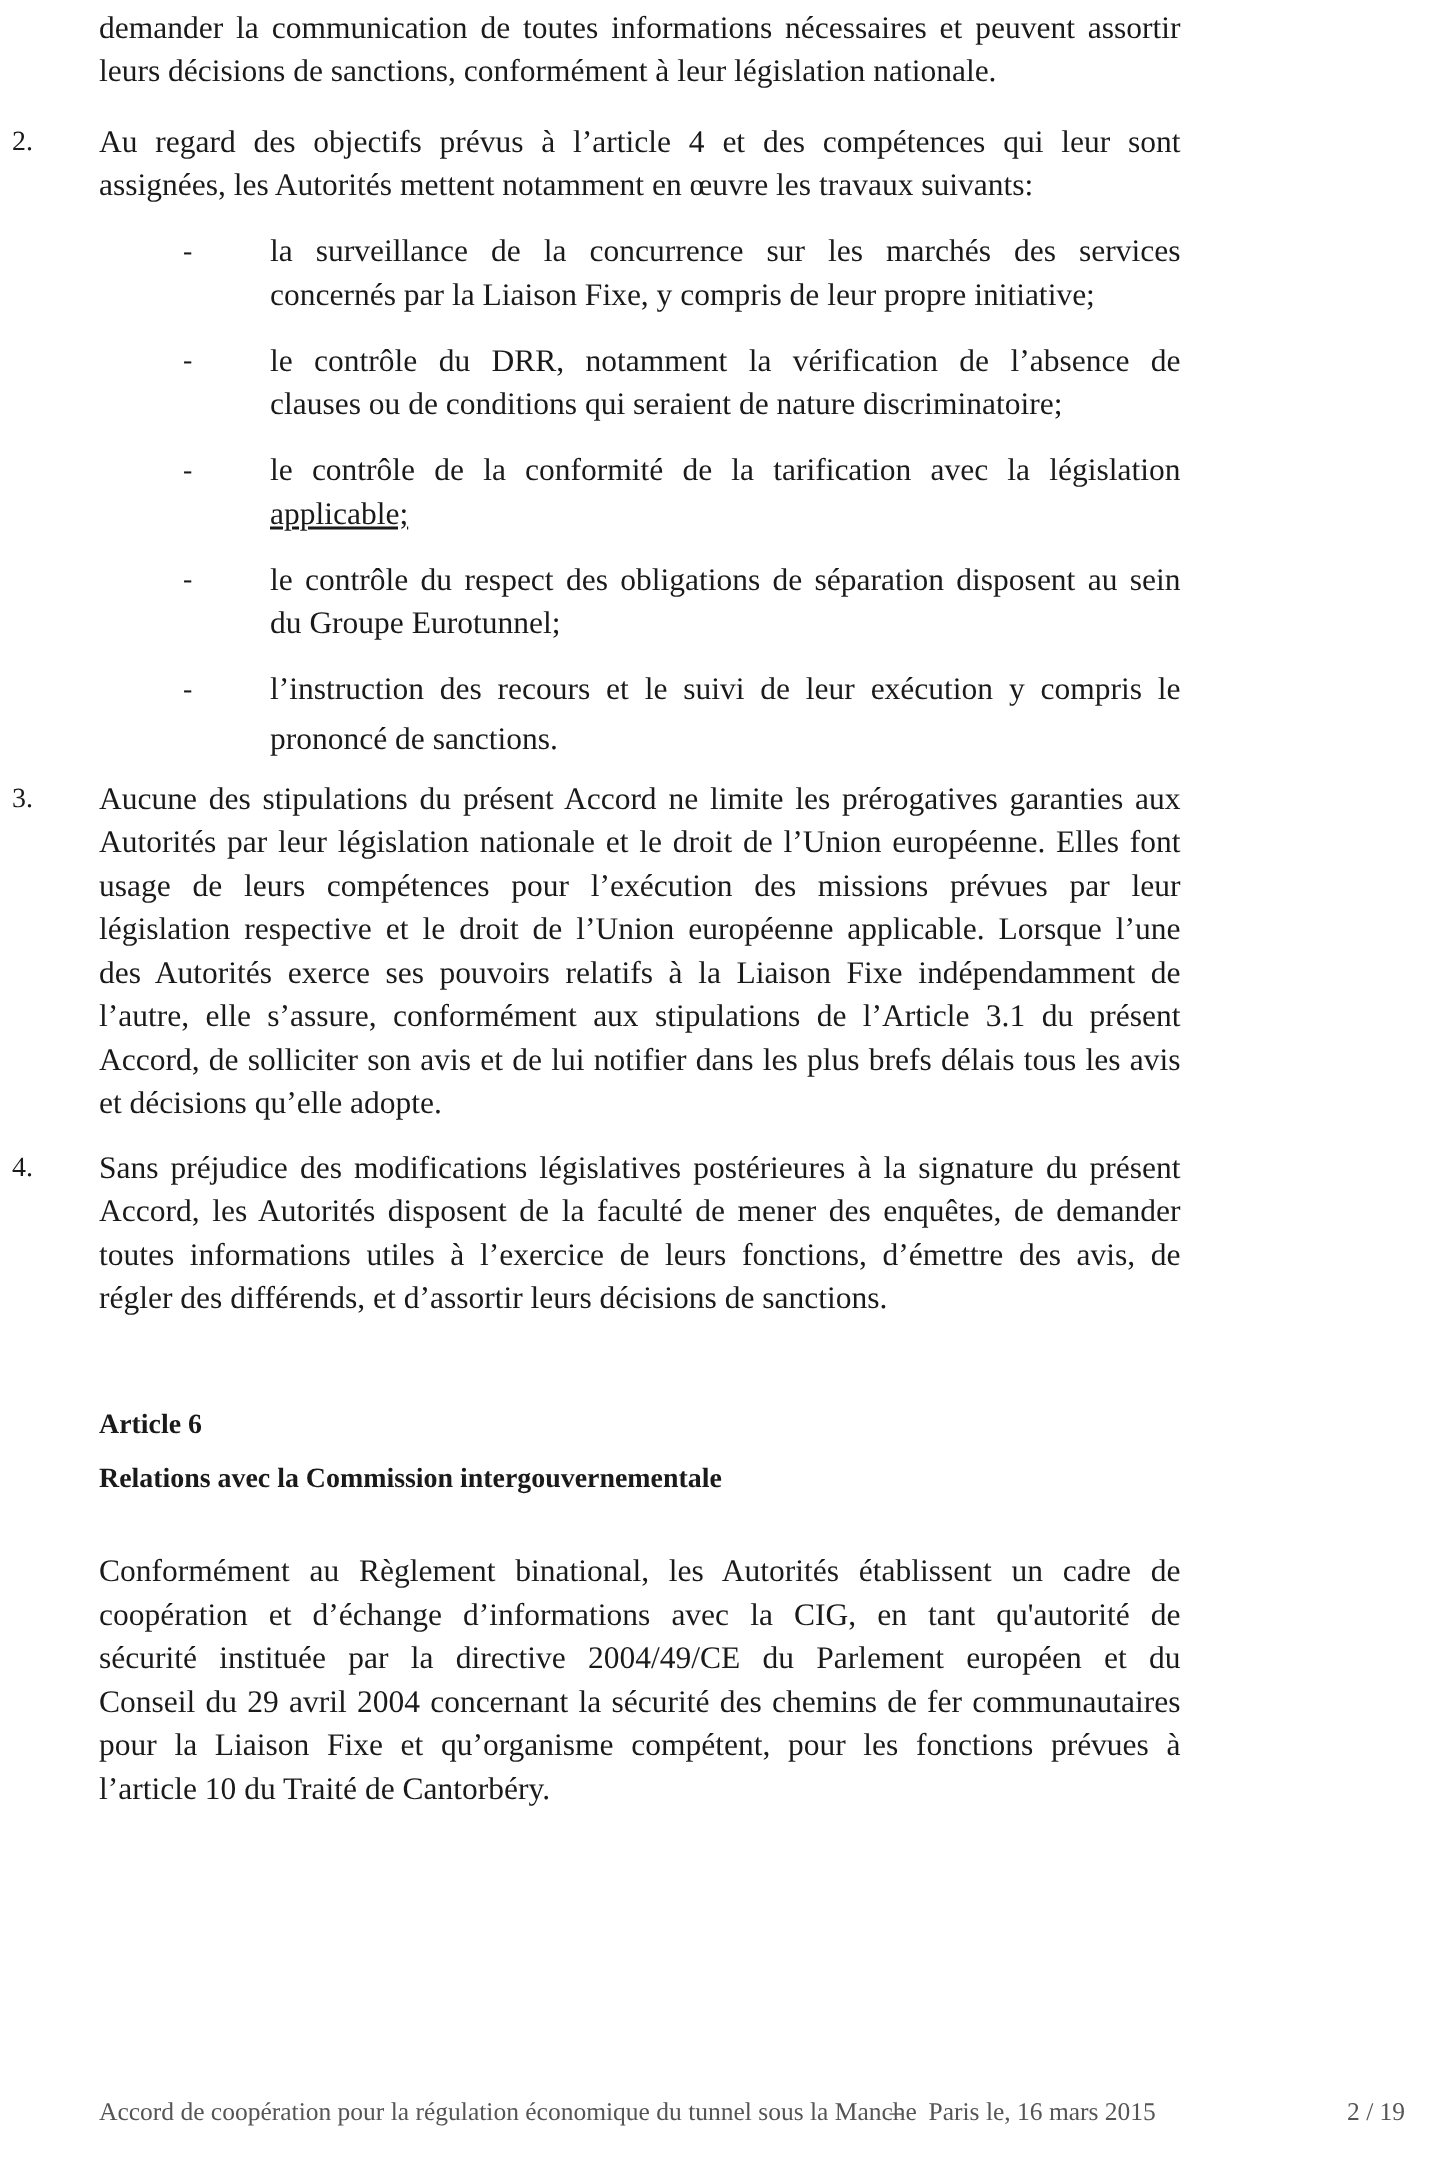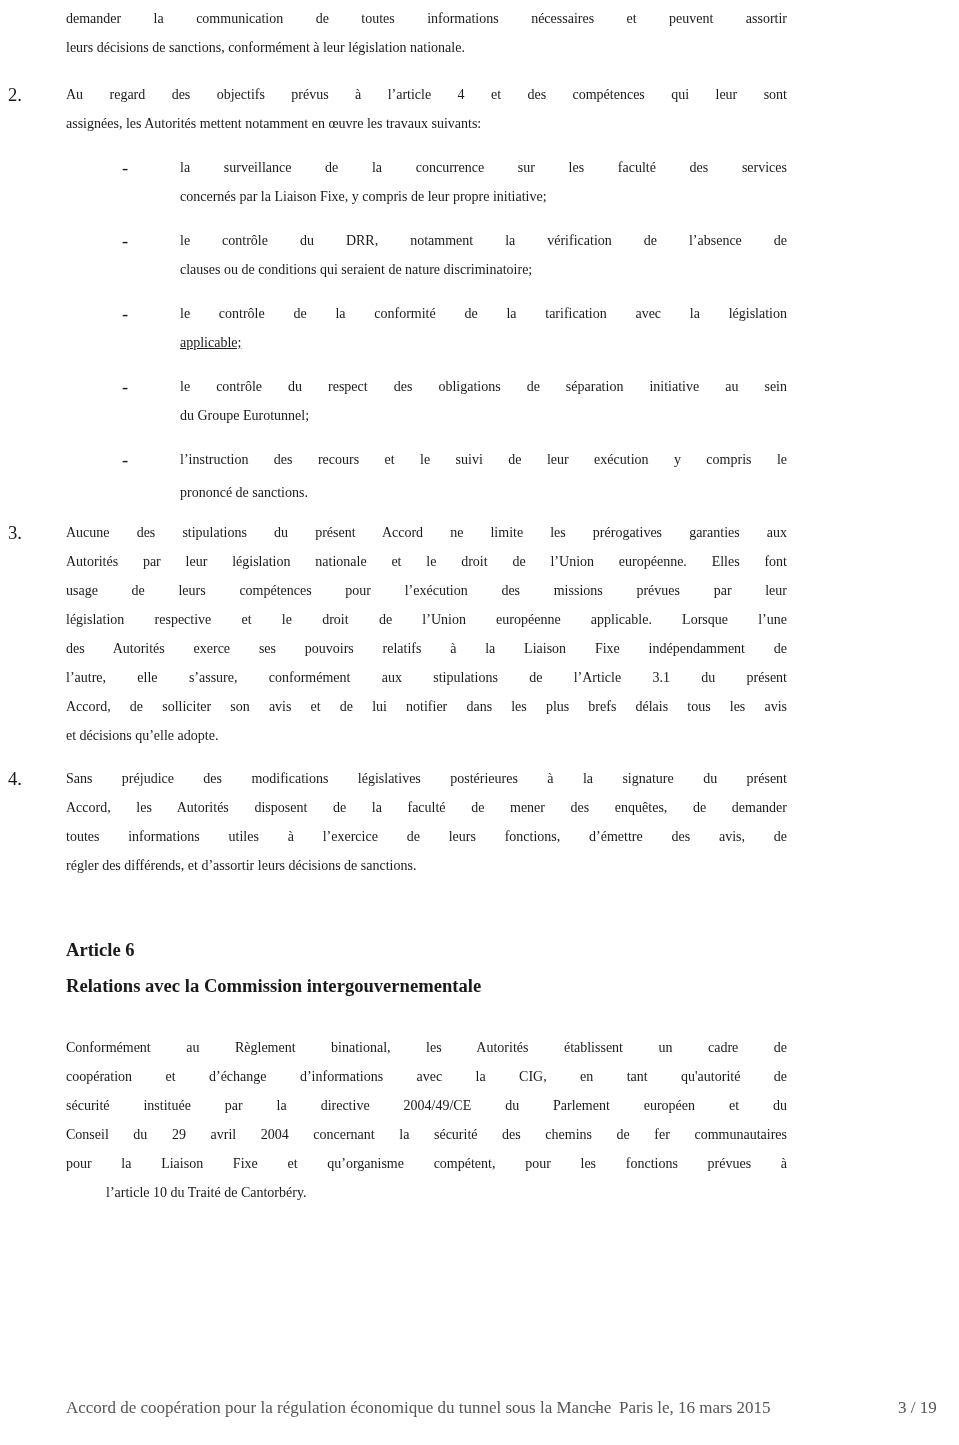--- a/index.html
+++ b/index.html
@@ -4,21 +4,21 @@
   <style>
     html, body { margin: 0; padding: 0; background: #ffffff; }
     body {
       width: 959px; height: 1445px; position: relative; overflow: hidden;
       font-family: "Liberation Serif", "DejaVu Serif", serif;
       color: #1a1a1a;
     }
     .page { position: absolute; left: 0; top: 0; width: 959px; height: 1445px; }
     .line {
       position: absolute;
-      font-size: 14px;
+      font-size: 21px;
       line-height: 29px;
       white-space: nowrap;
     }
     .just { text-align: justify; text-align-last: justify; }
     .num { position: absolute; left: 8px; font-size: 18.6px; line-height: 29px; }
     .dash { position: absolute; left: 122px; font-size: 18.6px; line-height: 29px; }
     .head { position: absolute; left: 66px; font-size: 18.6px; font-weight: bold; line-height: 29px; }
     .footer {
       position: absolute; top: 1398px; font-size: 17px; color: #555555;
       line-height: 20px; white-space: nowrap;
@@ -34,36 +34,36 @@
     <div class="line" style="left:66px;top:33px;">leurs décisions de sanctions, conformément à leur législation nationale.</div>
   </div>
 
   <div>
     <div class="num" style="top:80px;">2.</div>
     <div class="line just" style="left:66px;width:721px;top:80px;">Au regard des objectifs prévus à l’article 4 et des compétences qui leur sont</div>
     <div class="line" style="left:66px;top:109px;">assignées, les Autorités mettent notamment en œuvre les travaux suivants:</div>
 
     <div>
       <div class="dash" style="top:153px;">-</div>
-      <div class="line just" style="left:180px;width:607px;top:153px;">la surveillance de la concurrence sur les faculté des services</div>
+      <div class="line just" style="left:180px;width:607px;top:153px;">la surveillance de la concurrence sur les marchés des services</div>
       <div class="line" style="left:180px;top:182px;">concernés par la Liaison Fixe, y compris de leur propre initiative;</div>
     </div>
     <div>
       <div class="dash" style="top:226px;">-</div>
       <div class="line just" style="left:180px;width:607px;top:226px;">le contrôle du DRR, notamment la vérification de l’absence de</div>
       <div class="line" style="left:180px;top:255px;">clauses ou de conditions qui seraient de nature discriminatoire;</div>
     </div>
     <div>
       <div class="dash" style="top:299px;">-</div>
       <div class="line just" style="left:180px;width:607px;top:299px;">le contrôle de la conformité de la tarification avec la législation</div>
       <div class="line" style="left:180px;top:328px;text-decoration:underline;">applicable;</div>
     </div>
     <div>
       <div class="dash" style="top:372px;">-</div>
-      <div class="line just" style="left:180px;width:607px;top:372px;">le contrôle du respect des obligations de séparation initiative au sein</div>
+      <div class="line just" style="left:180px;width:607px;top:372px;">le contrôle du respect des obligations de séparation disposent au sein</div>
       <div class="line" style="left:180px;top:401px;">du Groupe Eurotunnel;</div>
     </div>
     <div>
       <div class="dash" style="top:445px;">-</div>
       <div class="line just" style="left:180px;width:607px;top:445px;">l’instruction des recours et le suivi de leur exécution y compris le</div>
       <div class="line" style="left:180px;top:478px;">prononcé de sanctions.</div>
     </div>
   </div>
 
   <div>
@@ -88,23 +88,23 @@
 
   <div>
     <div class="head" style="top:935px;">Article 6</div>
     <div class="head" style="top:971px;">Relations avec la Commission intergouvernementale</div>
 
     <div class="line just" style="left:66px;width:721px;top:1033px;">Conformément au Règlement binational, les Autorités établissent un cadre de</div>
     <div class="line just" style="left:66px;width:721px;top:1062px;">coopération et d’échange d’informations avec la CIG, en tant qu'autorité de</div>
     <div class="line just" style="left:66px;width:721px;top:1091px;">sécurité instituée par la directive 2004/49/CE du Parlement européen et du</div>
     <div class="line just" style="left:66px;width:721px;top:1120px;">Conseil du 29 avril 2004 concernant la sécurité des chemins de fer communautaires</div>
     <div class="line just" style="left:66px;width:721px;top:1149px;">pour la Liaison Fixe et qu’organisme compétent, pour les fonctions prévues à</div>
-    <div class="line" style="left:66px;top:1178px;margin-left:40px;">l’article 10 du Traité de Cantorbéry.</div>
+    <div class="line" style="left:66px;top:1178px;">l’article 10 du Traité de Cantorbéry.</div>
   </div>
 
   <div>
     <div class="footer" style="left:66px;">Accord de coopération pour la régulation économique du tunnel sous la Manche</div>
     <div class="footer" style="left:593px;">–</div>
     <div class="footer" style="left:619px;">Paris le, 16 mars 2015</div>
-    <div class="footer" style="left:898px;">3 / 19</div>
+    <div class="footer" style="left:898px;">2 / 19</div>
   </div>
 
 </div>
 
 </body></html>

